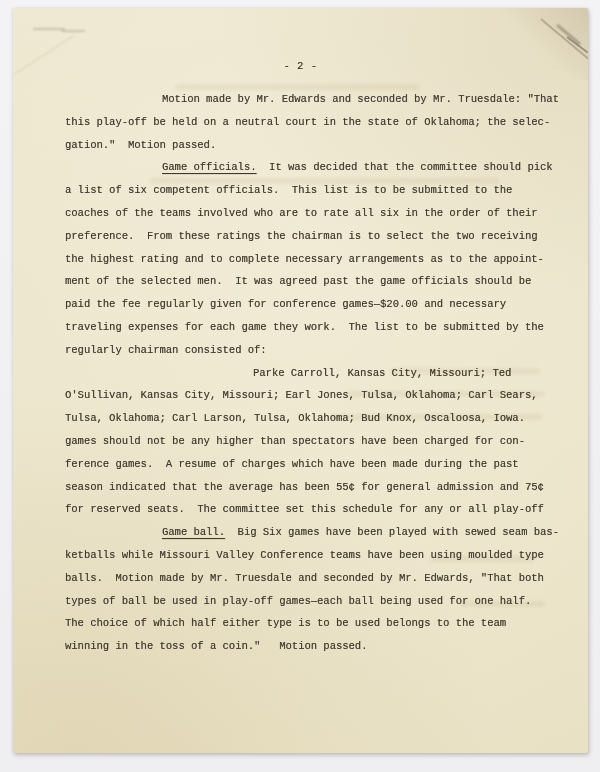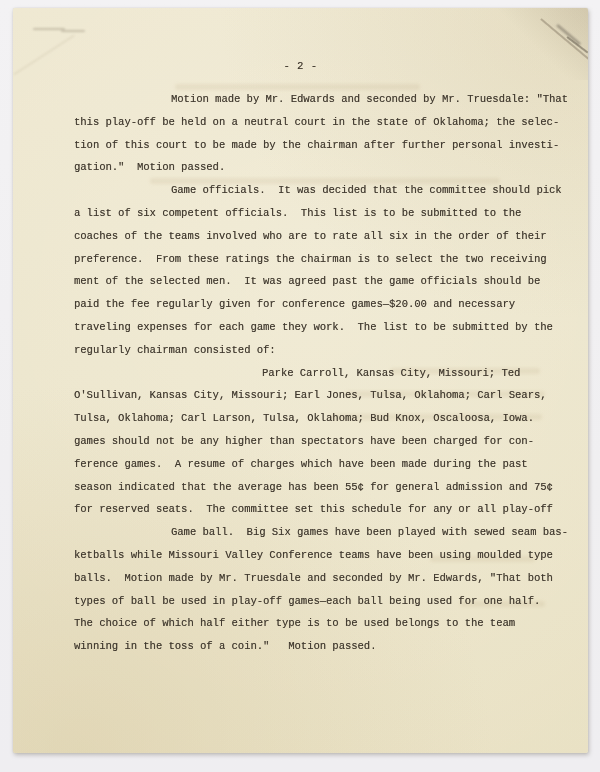--- a/index.html
+++ b/index.html
@@ -44,30 +44,30 @@
   .ghost.g5{left:317px;top:406px;width:212px;}
   .ghost.g6{left:417px;top:548px;width:105px;}
   .ghost.g7{left:447px;top:593px;width:85px;}
   
   .page-number{
     position:absolute;left:0;right:0;top:52px;text-align:center;
     font-size:10.5px;color:#3f382e;white-space:pre;letter-spacing:0.5px;
     text-shadow:0.2px 0.2px 0.5px rgba(63,54,42,0.6);
   }
   .text{
-    position:absolute;left:61px;top:80px;width:505px;
+    position:absolute;left:52px;top:80px;width:505px;
     font-size:10.5px;line-height:22.8px;color:#3f382e;
   }
   .tline{
     white-space:pre;
     text-shadow:0.2px 0.2px 0.5px rgba(63,54,42,0.55);
   }
   .tline.para{padding-left:97px;}
   .tline.names{padding-left:188px;}
-  .u{text-underline-offset:2.5px;}
+  .u{text-decoration:underline;text-underline-offset:2.5px;}
 </style>
 </head>
 <body>
 
 <div class="stage">
   <div class="paper">
 
     <div class="corner-shade"></div>
     <div class="crease tr1"></div>
     <div class="crease tr2"></div>
@@ -82,26 +82,26 @@
     <div class="ghost g4"></div>
     <div class="ghost g5"></div>
     <div class="ghost g6"></div>
     <div class="ghost g7"></div>
 
     <div class="page-number">- 2 -</div>
 
     <div class="text">
         <div class="tline para"><span>Motion made by Mr. Edwards and seconded by Mr. Truesdale: "That</span></div>
         <div class="tline flush"><span>this play-off be held on a neutral court in the state of Oklahoma; the selec-</span></div>
-        <div class="tline flush"><span>tion of this court to be made by the chairman after further personal investi-</span></div>
         <div class="tline flush"><span>gation."  Motion passed.</span></div>
         <div class="tline para"><span class="u">Game officials.</span><span>  It was decided that the committee should pick</span></div>
         <div class="tline flush"><span>a list of six competent officials.  This list is to be submitted to the</span></div>
         <div class="tline flush"><span>coaches of the teams involved who are to rate all six in the order of their</span></div>
         <div class="tline flush"><span>preference.  From these ratings the chairman is to select the two receiving</span></div>
+        <div class="tline flush"><span>the highest rating and to complete necessary arrangements as to the appoint-</span></div>
         <div class="tline flush"><span>ment of the selected men.  It was agreed past the game officials should be</span></div>
         <div class="tline flush"><span>paid the fee regularly given for conference games—$20.00 and necessary</span></div>
         <div class="tline flush"><span>traveling expenses for each game they work.  The list to be submitted by the</span></div>
         <div class="tline flush"><span>regularly chairman consisted of:</span></div>
         <div class="tline names"><span>Parke Carroll, Kansas City, Missouri; Ted</span></div>
         <div class="tline flush"><span>O'Sullivan, Kansas City, Missouri; Earl Jones, Tulsa, Oklahoma; Carl Sears,</span></div>
         <div class="tline flush"><span>Tulsa, Oklahoma; Carl Larson, Tulsa, Oklahoma; Bud Knox, Oscaloosa, Iowa.</span></div>
         <div class="tline flush"><span>games should not be any higher than spectators have been charged for con-</span></div>
         <div class="tline flush"><span>ference games.  A resume of charges which have been made during the past</span></div>
         <div class="tline flush"><span>season indicated that the average has been 55¢ for general admission and 75¢</span></div>

